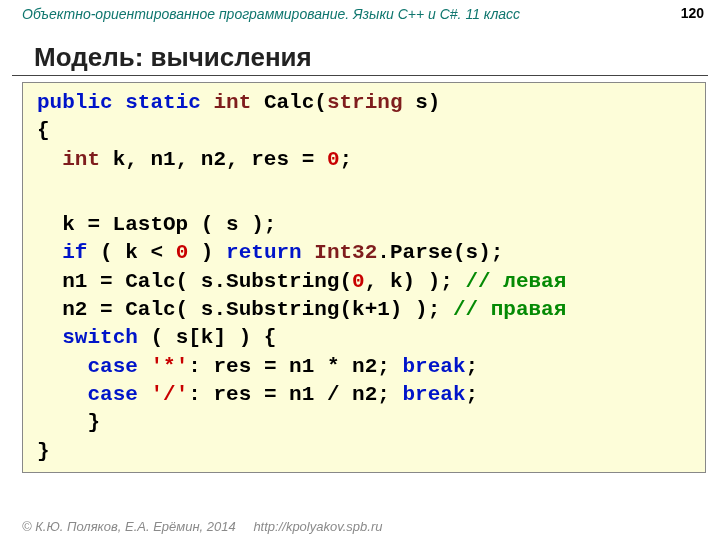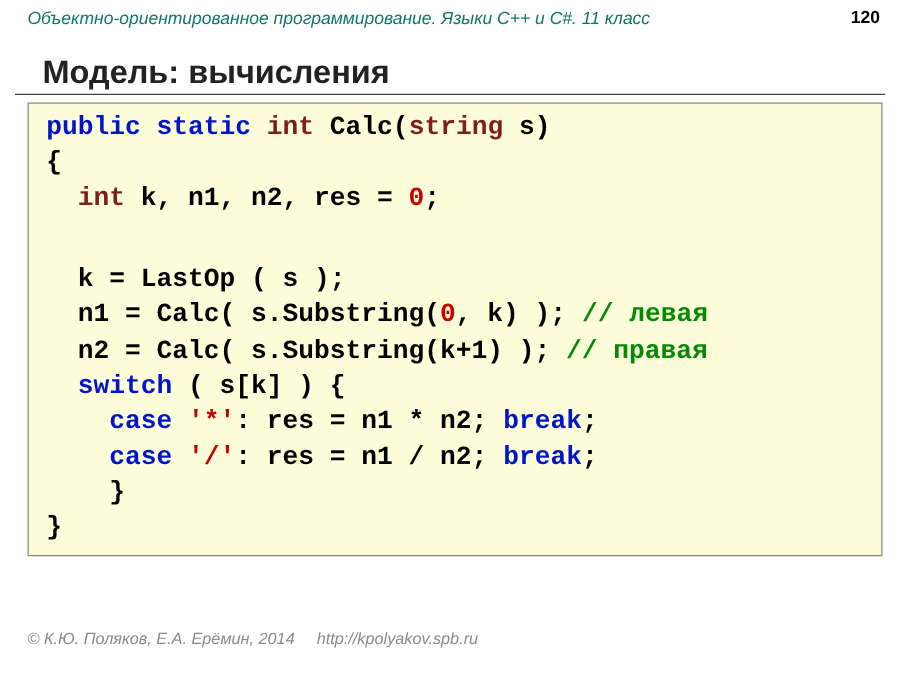--- a/index.html
+++ b/index.html
@@ -45,39 +45,40 @@
     color: #000;
   }
   .kw { color: #0014c9; }
   .ty { color: #7f1d1d; }
   .num { color: #c80000; }
   .str { color: #c80000; }
   .cm { color: #058a05; }
   .footer {
     position: absolute;
     left: 22px;
-    bottom: 22px;
+    bottom: 6px;
     font-size: 13px;
     font-style: italic;
     color: #8a8a8a;
   }
   .footer .url { margin-left: 14px; }
 </style>
 </head>
 <body>
 
 <div class="header">Объектно-ориентированное программирование. Языки C++ и C#. 11 класс</div>
 <div class="pagenum">120</div>
 <div class="title">Модель: вычисления</div>
 
 <div class="codebox">
 <div><span class="kw">public</span> <span class="kw">static</span> <span class="ty">int</span><span> Calc(</span><span class="ty">string</span><span> s)</span></div>
 <div>{</div>
 <div style="white-space:pre;"><span>  </span><span class="ty">int</span><span> k, n1, n2, res = </span><span class="num">0</span><span>;</span></div>
 <div style="white-space:pre;margin-top:37px;">  k = LastOp ( s );</div>
+<div style="white-space:pre;"><span>  </span><span class="kw">if</span><span> ( k &lt; </span><span class="num">0</span><span> ) </span><span class="kw">return</span><span> </span><span class="ty">Int32</span><span>.Parse(s);</span></div>
 <div style="white-space:pre;"><span>  n1 = Calc( s.Substring(</span><span class="num">0</span><span>, k) ); </span><span class="cm">// левая</span></div>
 <div style="white-space:pre;"><span>  n2 = Calc( s.Substring(k+1) ); </span><span class="cm">// правая</span></div>
 <div style="white-space:pre;"><span>  </span><span class="kw">switch</span><span> ( s[k] ) {</span></div>
 <div style="white-space:pre;"><span>    </span><span class="kw">case</span><span> </span><span class="str">'*'</span><span>: res = n1 * n2; </span><span class="kw">break</span><span>;</span></div>
 <div style="white-space:pre;"><span>    </span><span class="kw">case</span><span> </span><span class="str">'/'</span><span>: res = n1 / n2; </span><span class="kw">break</span><span>;</span></div>
 <div style="white-space:pre;">    }</div>
 <div>}</div>
 </div>
 
 <div class="footer">

